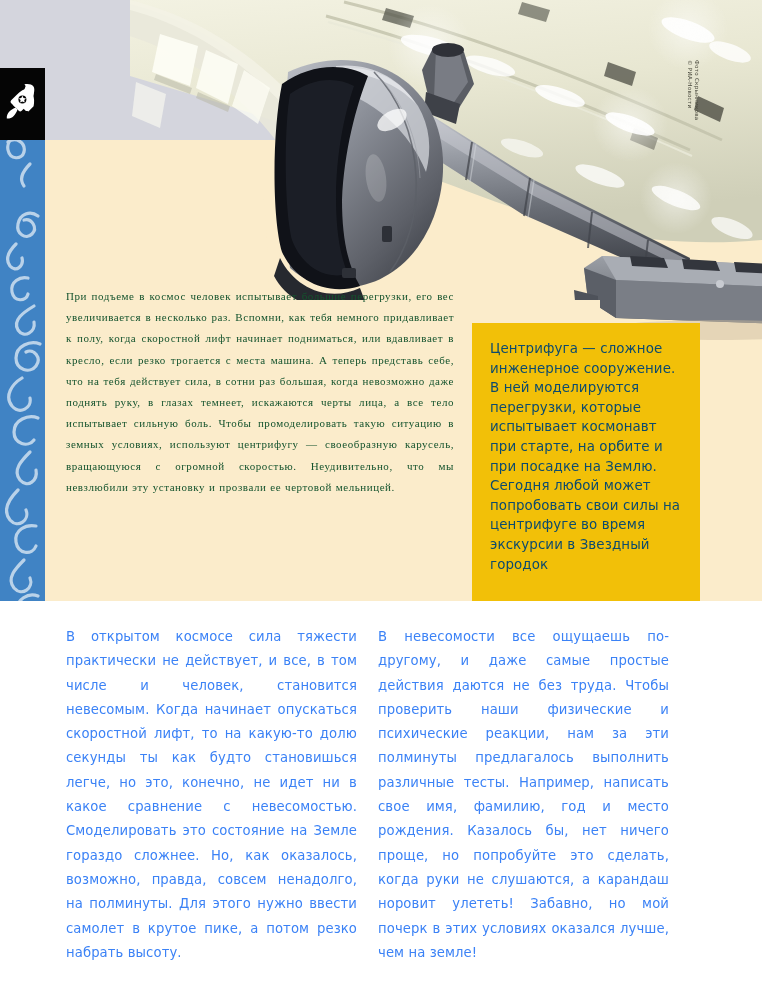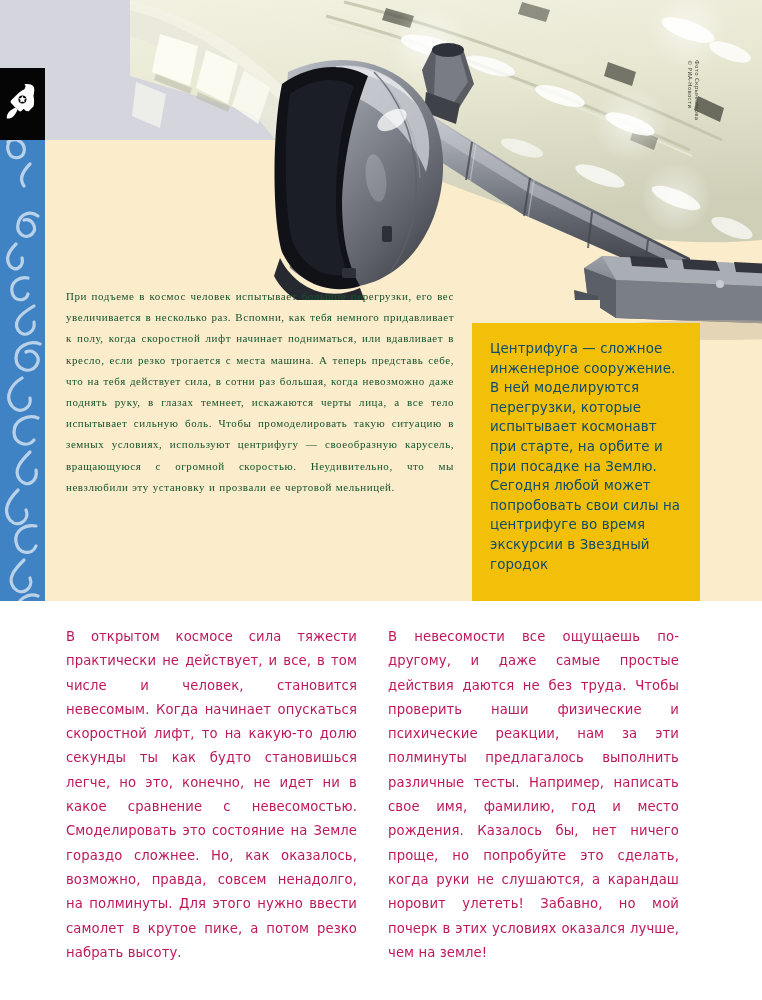--- a/index.html
+++ b/index.html
@@ -104,26 +104,26 @@
     width: 762px; height: 399px;
     background: #ffffff;
   }
   .body-col {
     position: absolute;
     top: 24px;
     width: 291px;
     font-family: "DejaVu Sans", sans-serif;
     font-size: 13.2px;
     line-height: 24.3px;
-    color: #be185d;
+    color: #3b82f6;
     text-align: justify;
     letter-spacing: 0.1px;
   }
   #col-left  { left: 66px; }
-  #col-right { left: 388px; }
+  #col-right { left: 378px; }
 
   
   #photo-credit {
     position: absolute;
     left: 700px; top: 60px;
     width: 92px;
     transform: rotate(90deg);
     transform-origin: 0 0;
     font-family: "DejaVu Sans", sans-serif;
     font-size: 5.6px;

